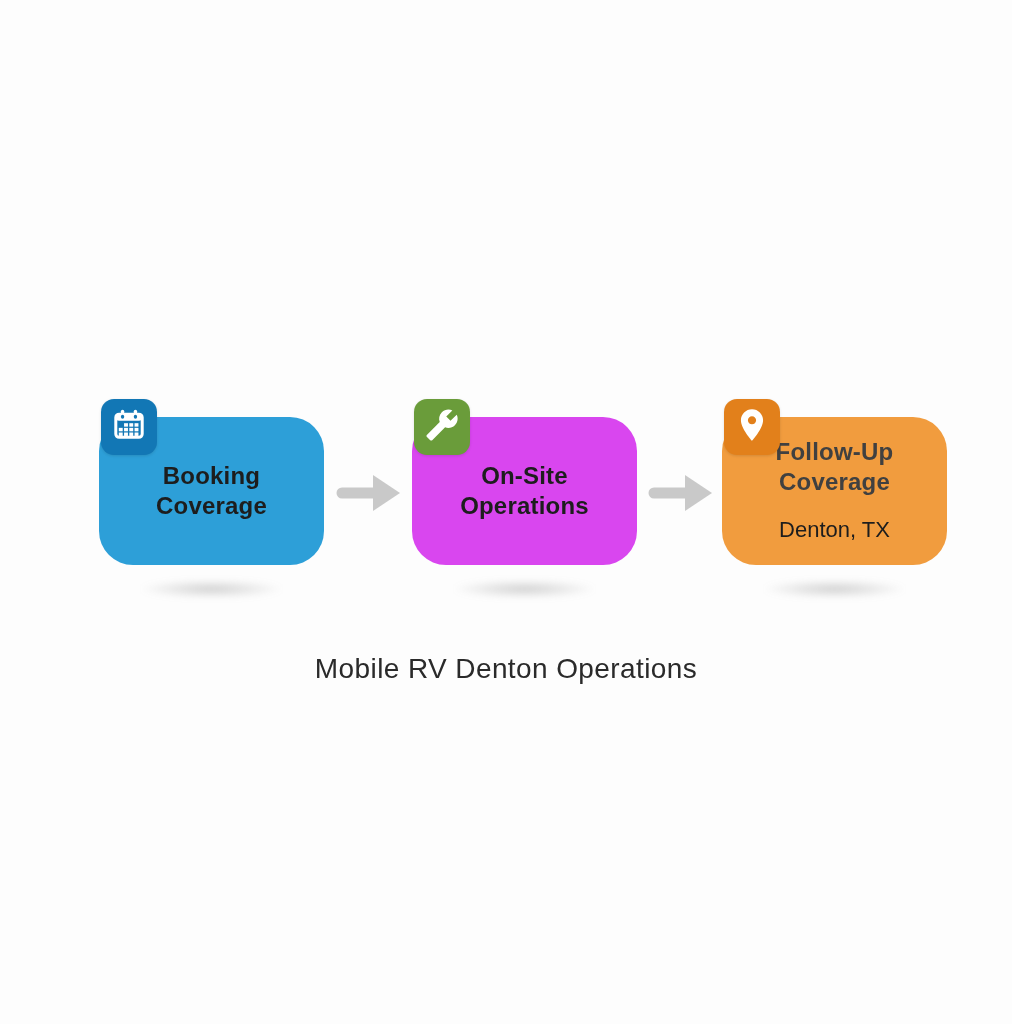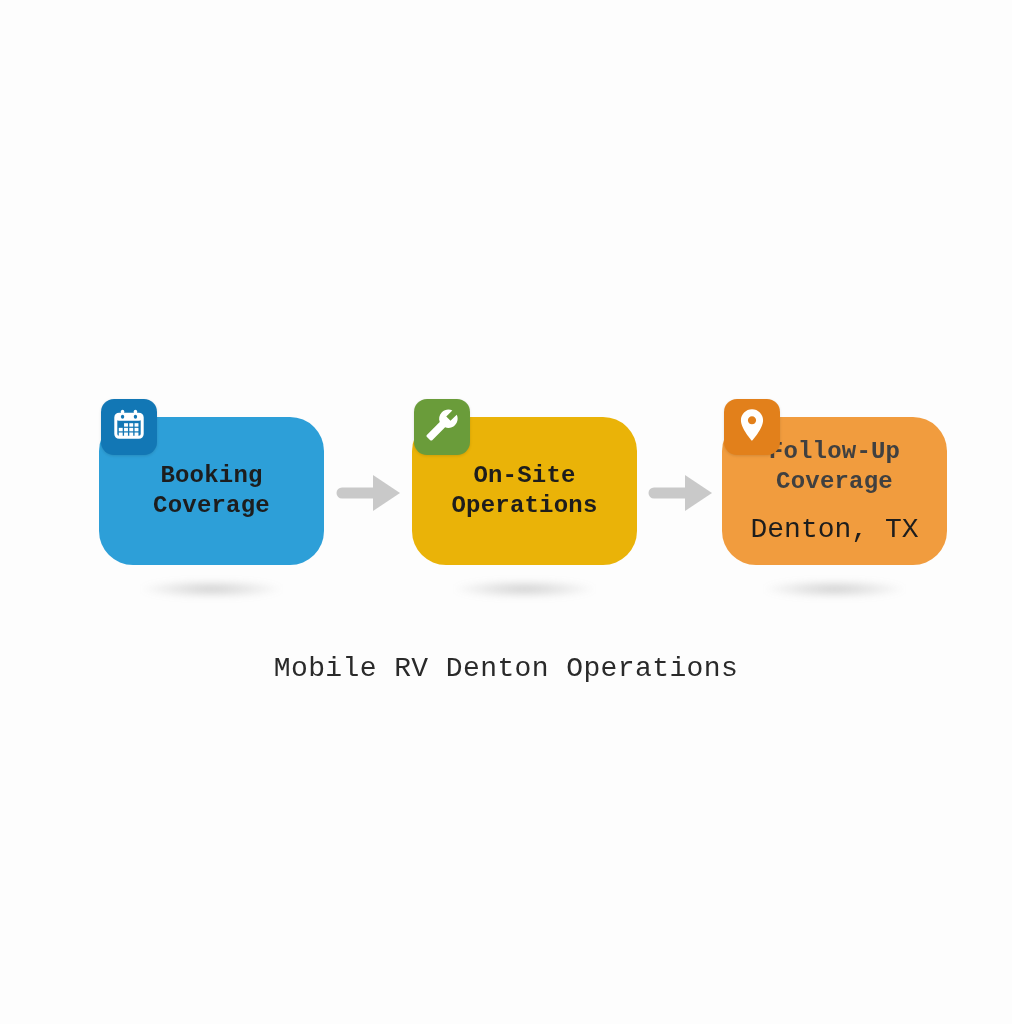--- a/index.html
+++ b/index.html
@@ -1,39 +1,39 @@
 <!DOCTYPE html>
 <html><head>
 <meta charset="utf-8">
 <style>
   html,body{margin:0;padding:0;background:#ffffff;}
   .stage{
     position:relative;width:1012px;height:1024px;overflow:hidden;
-    font-family:Liberation Mono, monospace;
+    font-family:Liberation Sans, sans-serif;
   }
   .step{position:absolute;width:225px;height:148px;}
   .step-1{left:99px;top:417px;}
   .step-2{left:412px;top:417px;}
   .step-3{left:722px;top:417px;}
   .box{
     position:absolute;left:0;top:0;width:100%;height:100%;
     border-radius:34px;
     display:flex;flex-direction:column;align-items:center;justify-content:center;
   }
   .badge{
     position:absolute;left:2px;top:-18px;width:56px;height:56px;border-radius:13px;
     display:flex;align-items:center;justify-content:center;
     box-shadow:0 1px 3px rgba(0,0,0,0.12);
   }
   .line{
     font-size:24px;font-weight:bold;line-height:30px;text-align:center;
     letter-spacing:0.2px;
   }
   .subtext{
-    font-size:28px;font-weight:400;line-height:30px;text-align:left;margin-top:18px;
+    font-size:22px;font-weight:400;line-height:30px;text-align:left;margin-top:18px;
   }
   .floor-shadow{
     position:absolute;left:6px;right:6px;top:158px;height:28px;
     background:radial-gradient(ellipse 50% 50% at 50% 50%, rgba(110,110,110,0.30), rgba(110,110,110,0.0) 68%);
     filter:blur(3px);
     pointer-events:none;
   }
   .arrow{position:absolute;width:70px;height:44px;}
   .arrow-1{left:333px;top:471px;}
   .arrow-2{left:645px;top:471px;}
@@ -82,21 +82,21 @@
     </div>
   </div>
 
   <svg class="arrow arrow-1" viewBox="0 0 70 44">
     <line x1="9" y1="22" x2="42" y2="22" stroke-width="11" stroke-linecap="round" stroke="#c9c9c9"></line>
     <polygon points="40,4 67,22 40,40" fill="#c9c9c9"></polygon>
   </svg>
 
   <div class="step step-2">
     <div class="floor-shadow"></div>
-    <div class="box" style="background: #eab308;">
+    <div class="box" style="background: #d946ef;">
       <div class="line" style="color: rgb(29, 29, 29);">On-Site</div>
       <div class="line" style="color: rgb(29, 29, 29);">Operations</div>
     </div>
     <div class="badge" style="background: rgb(106, 156, 58);">
       <span>
         <svg viewBox="0 0 24 24" width="34" height="34" aria-hidden="true">
           <g transform="translate(24,0) scale(-1,1)">
             <path fill="#ffffff" d="M22.7 19l-9.1-9.1c.9-2.3.4-5-1.5-6.9-2-2-5-2.4-7.4-1.3L9 6 6 9 1.6 4.7C.4 7.1.9 10.1 2.9 12.1c1.9 1.9 4.6 2.4 6.9 1.5l9.1 9.1c.4.4 1 .4 1.4 0l2.3-2.3c.5-.4.5-1.1.1-1.4z"></path>
           </g>
         </svg>

